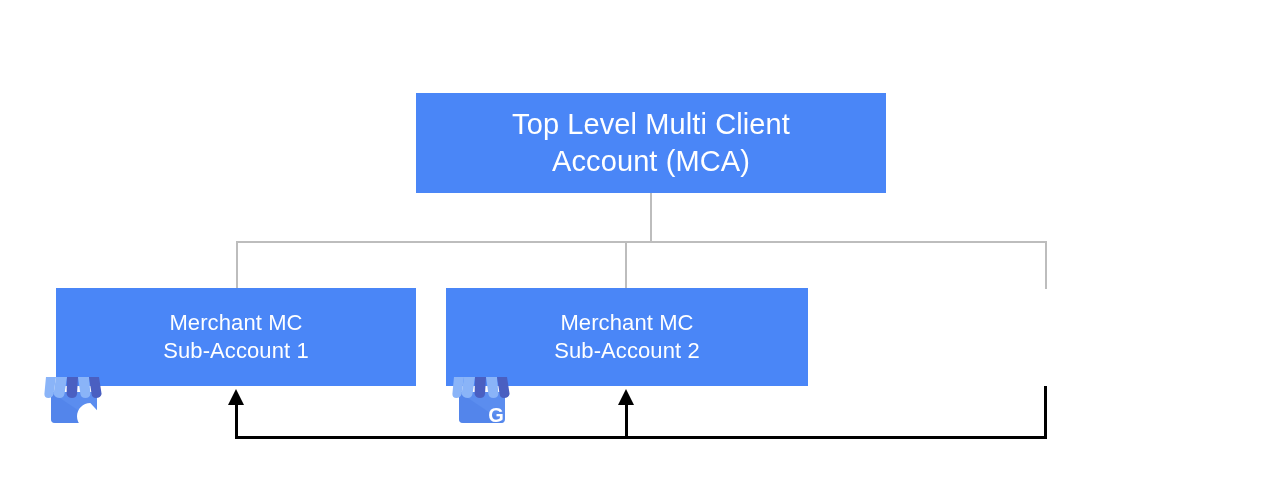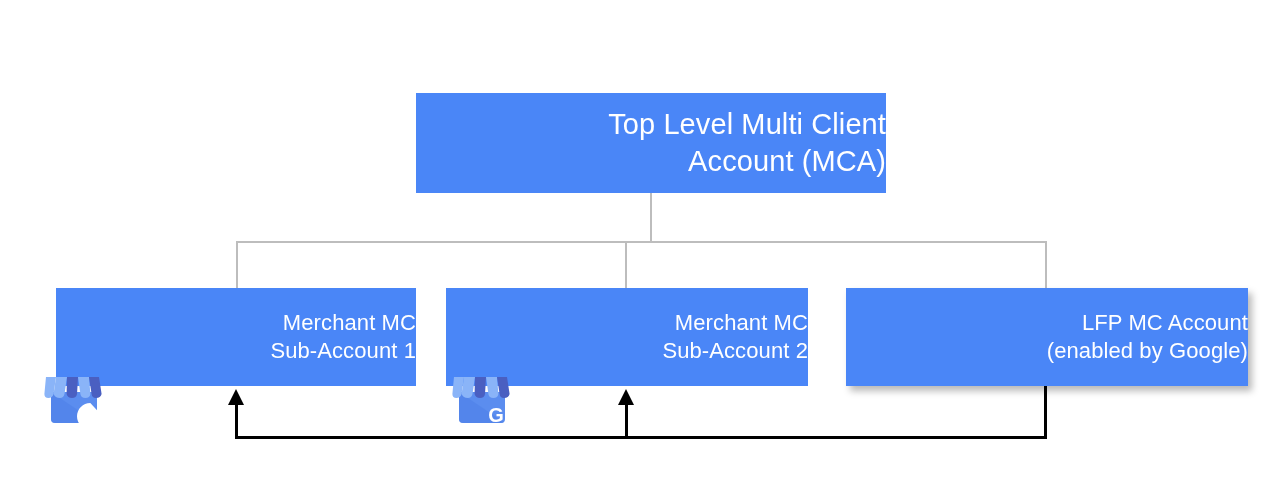--- a/index.html
+++ b/index.html
@@ -18,21 +18,21 @@
     overflow: hidden;
   }
   .node {
     position: absolute;
     box-sizing: border-box;
     background: #4a86f7;
     color: #ffffff;
     display: flex;
     align-items: center;
     justify-content: center;
-    text-align: right;
+    text-align: center;
     line-height: 1.26;
     letter-spacing: 0.1px;
   }
   .node .label {
     display: block;
     width: 100%;
     white-space: pre-line;
   }
   #node-mca {
     left: 416px;
@@ -130,24 +130,20 @@
   <div class="node" id="node-sub1">
     <span class="label">Merchant MC
 Sub-Account 1</span>
   </div>
 
   <div class="node" id="node-sub2">
     <span class="label">Merchant MC
 Sub-Account 2</span>
   </div>
 
-  <div class="node" id="node-lfp">
-    <span class="label">LFP MC Account
-(enabled by Google)</span>
-  </div>
 
   <div class="flow flow-v" id="flow-from-lfp"></div>
   <div class="flow flow-h" id="flow-bus"></div>
   <div class="flow flow-v" id="flow-up-1"></div>
   <div class="flow flow-v" id="flow-up-2"></div>
   <div class="arrowhead" id="arrowhead-1"></div>
   <div class="arrowhead" id="arrowhead-2"></div>
 
   <div class="gmb-icon" id="gmb-icon-1">
     <svg viewBox="0 0 66 66" width="66" height="66" xmlns="http://www.w3.org/2000/svg">

